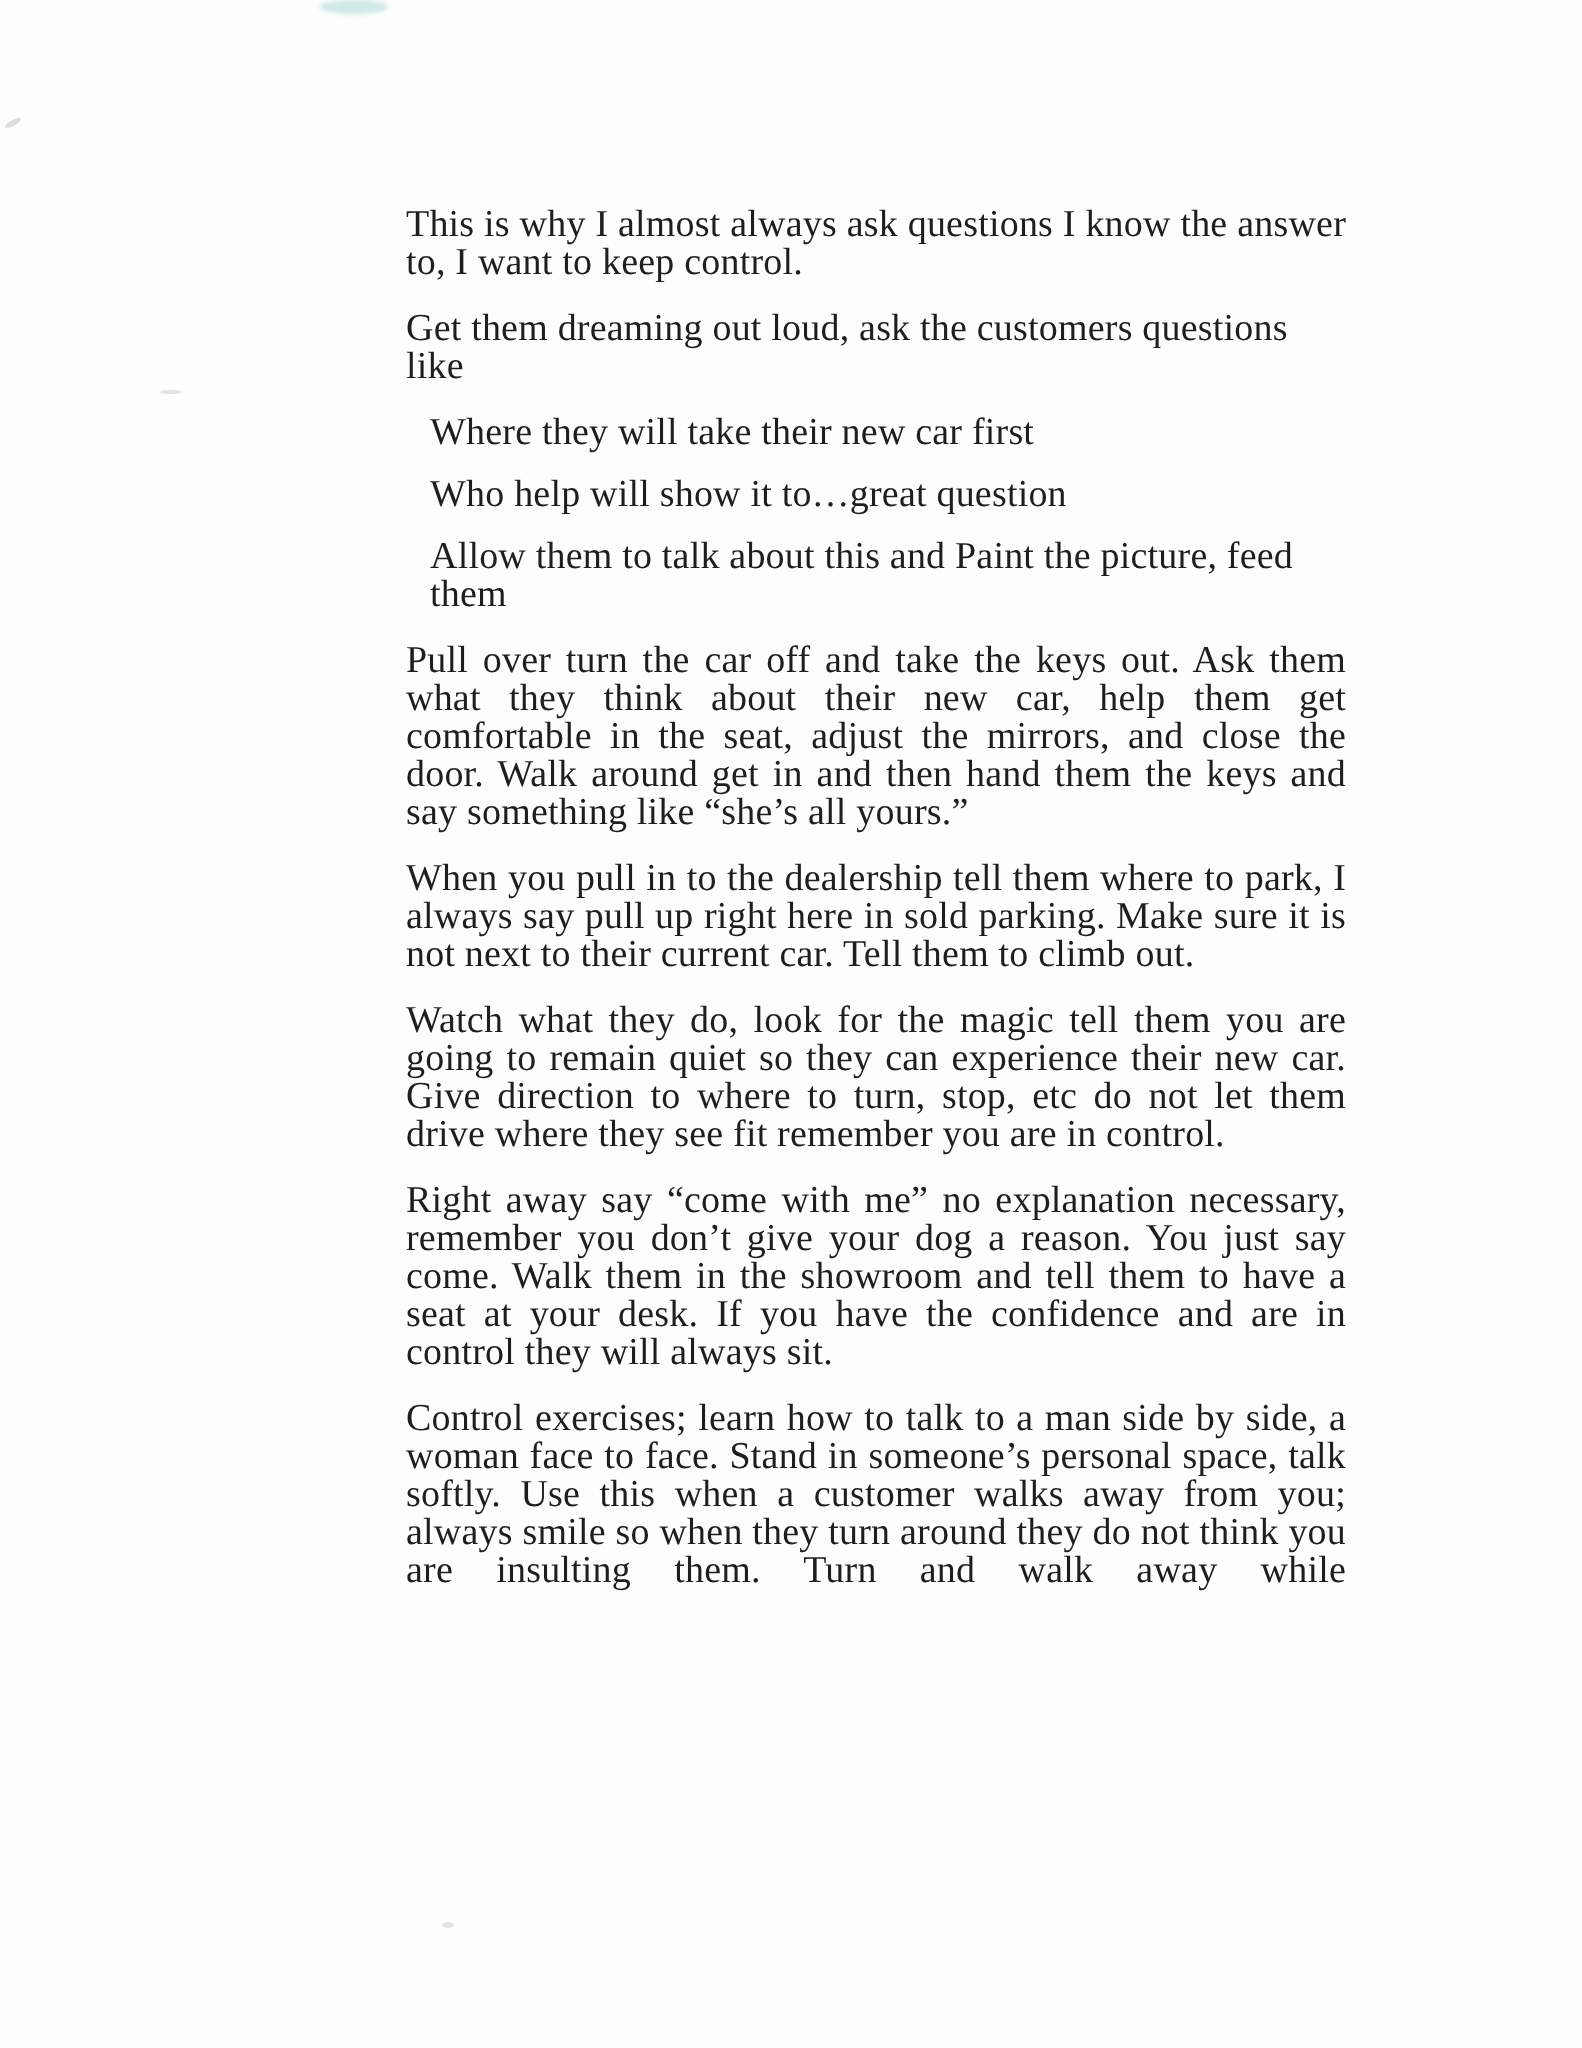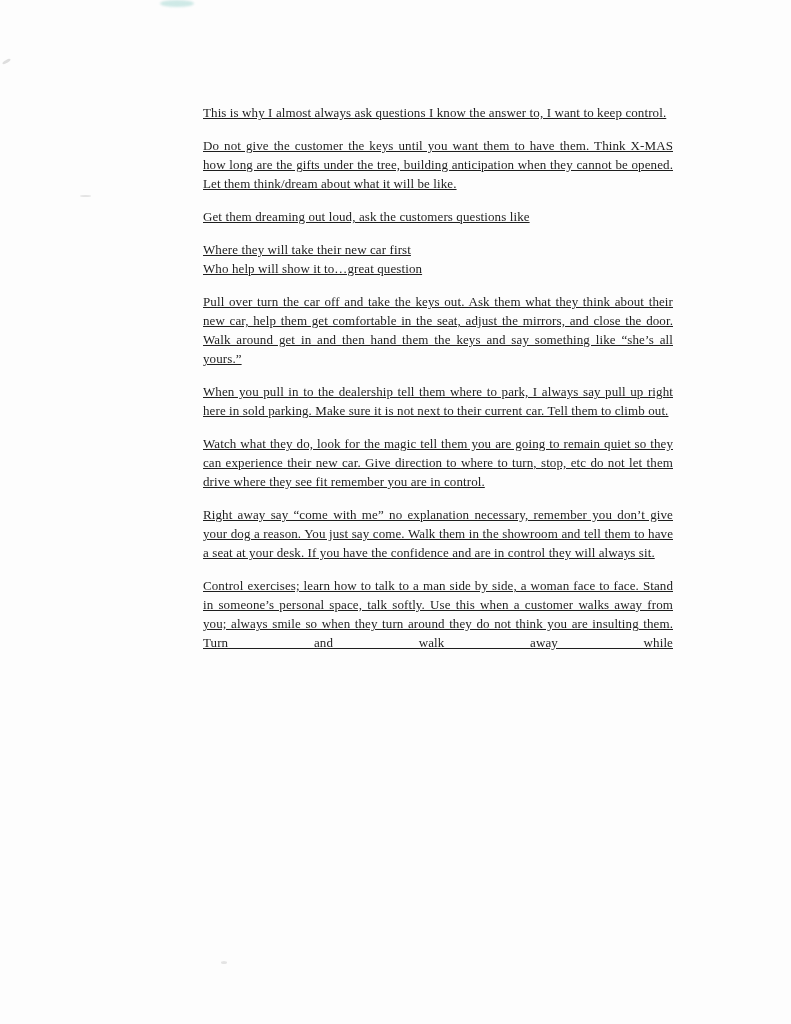--- a/index.html
+++ b/index.html
@@ -14,41 +14,40 @@
     background: #fdfdfd;
     overflow: hidden;
     font-family: "Liberation Serif", "DejaVu Serif", serif;
   }
   .textblock {
     position: absolute;
     left: 203px;
     top: 103px;
     width: 470px;
     color: #1e1e1e;
-    font-size: 13px;
+    font-size: 19px;
     line-height: 19px;
     letter-spacing: 0.1px;
-    text-decoration: underline;
   }
   p.para {
     margin: 0 0 14px 0;
   }
   p.para.j {
     text-align: justify;
   }
   p.para.jl {
     text-align: justify;
     text-align-last: justify;
   }
   .lines {
     margin: 0 0 14px 0;
     text-align: left;
   }
   .lines .line {
-    margin: 0;
+    margin: 12px;
   }
   
   .artifact {
     position: absolute;
     pointer-events: none;
   }
   .smudge-teal {
     left: 160px; top: 0px;
     width: 34px; height: 7px;
     background: #a8d9d4;
@@ -83,25 +82,25 @@
 <body>
 
 <div class="page">
   <div class="artifact smudge-teal"></div>
   <div class="artifact speck-1"></div>
   <div class="artifact speck-2"></div>
   <div class="artifact speck-3"></div>
 
   <div class="textblock" id="blocks">
       <p class="para j">This is why I almost always ask questions I know the answer to, I want to keep control.</p>
-      <p class="para j">Do not give the customer the keys until you want them to have them. Think X-MAS how long are the gifts under the tree, building anticipation when they cannot be opened. Let them think/dream about what it will be like.</p>
       <p class="para">Get them dreaming out loud, ask the customers questions like</p>
       <div class="lines">
         <div class="line">Where they will take their new car first</div>
         <div class="line">Who help will show it to…great question</div>
+        <div class="line">Allow them to talk about this and Paint the picture, feed them</div>
       </div>
       <p class="para j">Pull over turn the car off and take the keys out. Ask them what they think about their new car, help them get comfortable in the seat, adjust the mirrors, and close the door. Walk around get in and then hand them the keys and say something like “she’s all yours.”</p>
       <p class="para j">When you pull in to the dealership tell them where to park, I always say pull up right here in sold parking. Make sure it is not next to their current car. Tell them to climb out.</p>
       <p class="para j">Watch what they do, look for the magic tell them you are going to remain quiet so they can experience their new car. Give direction to where to turn, stop, etc do not let them drive where they see fit remember you are in control.</p>
       <p class="para j">Right away say “come with me” no explanation necessary, remember you don’t give your dog a reason. You just say come. Walk them in the showroom and tell them to have a seat at your desk. If you have the confidence and are in control they will always sit.</p>
       <p class="para j jl">Control exercises; learn how to talk to a man side by side, a woman face to face. Stand in someone’s personal space, talk softly. Use this when a customer walks away from you; always smile so when they turn around they do not think you are insulting them. Turn and walk away while</p>
     </div>
 </div>
 
 </body></html>

